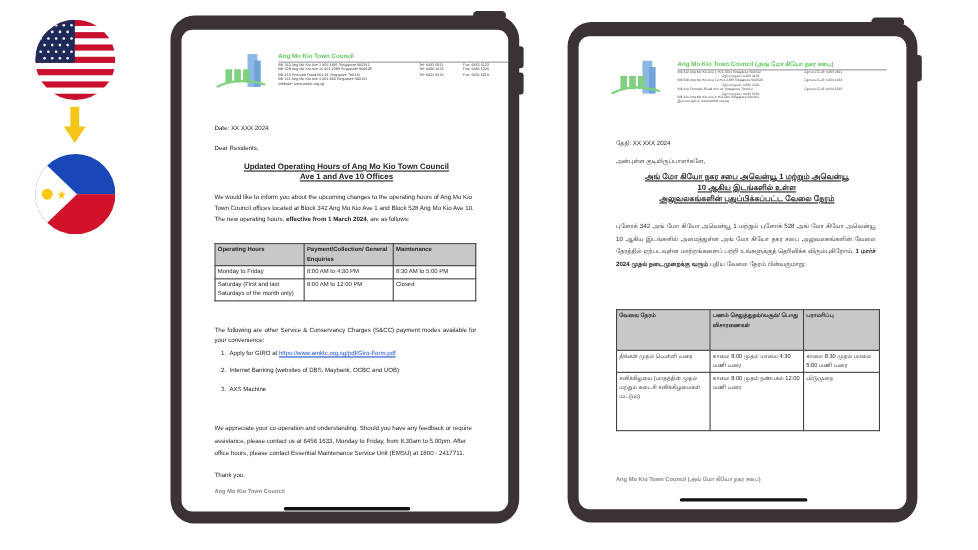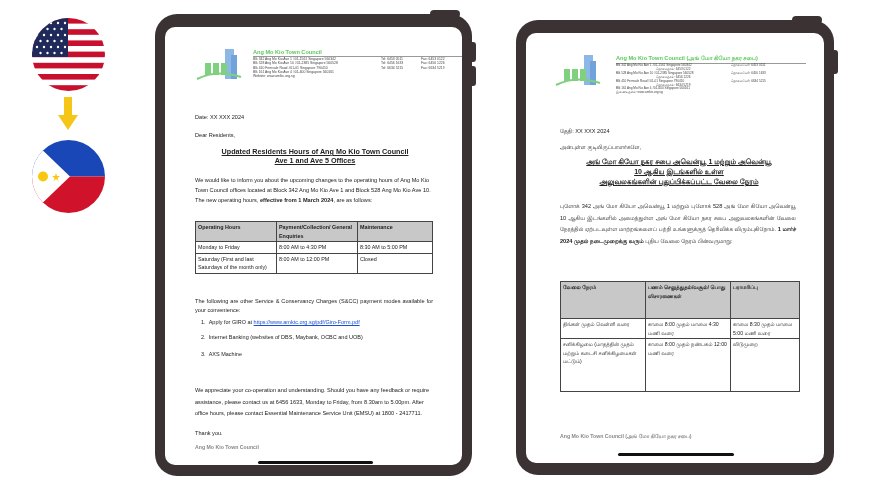--- a/index.html
+++ b/index.html
@@ -144,22 +144,22 @@
             </div>
           <div class="lh-row">
               <span class="a">Website: www.amktc.org.sg</span>
             </div>
         </div>
       </div>
 
       <div class="p" style="left:30px; top:86px;">Date: XX XXX 2024</div>
       <div class="p" style="left:30px; top:104px;">Dear Residents,</div>
       <div class="title" style="left:30px; top:120px; width:240px;">
-        <div>Updated Residents Hours of Ang Mo Kio Town Council</div>
-        <div>Ave 1 and Ave 5 Offices</div>
+        <div>Updated Operating Hours of Ang Mo Kio Town Council</div>
+        <div>Ave 1 and Ave 10 Offices</div>
       </div>
       <div class="p" style="left:30px; top:148px; width:238px; line-height:10px;">
         <span>We would like to inform you about the upcoming changes to the operating hours of Ang Mo Kio Town Council offices located at Block 342 Ang Mo Kio Ave 1 and Block 528 Ang Mo Kio Ave 10. The new operating hours, </span><span class="bold">effective from 1 March 2024</span><span>, are as follows:</span>
       </div>
 
       <table class="table" style="left:30px; top:194px; width:238px;">
         <tbody>
             <tr>
           <th style="width:76px;">Operating Hours</th>
           <th style="width:76px;">Payment/Collection/ General Enquiries</th>

